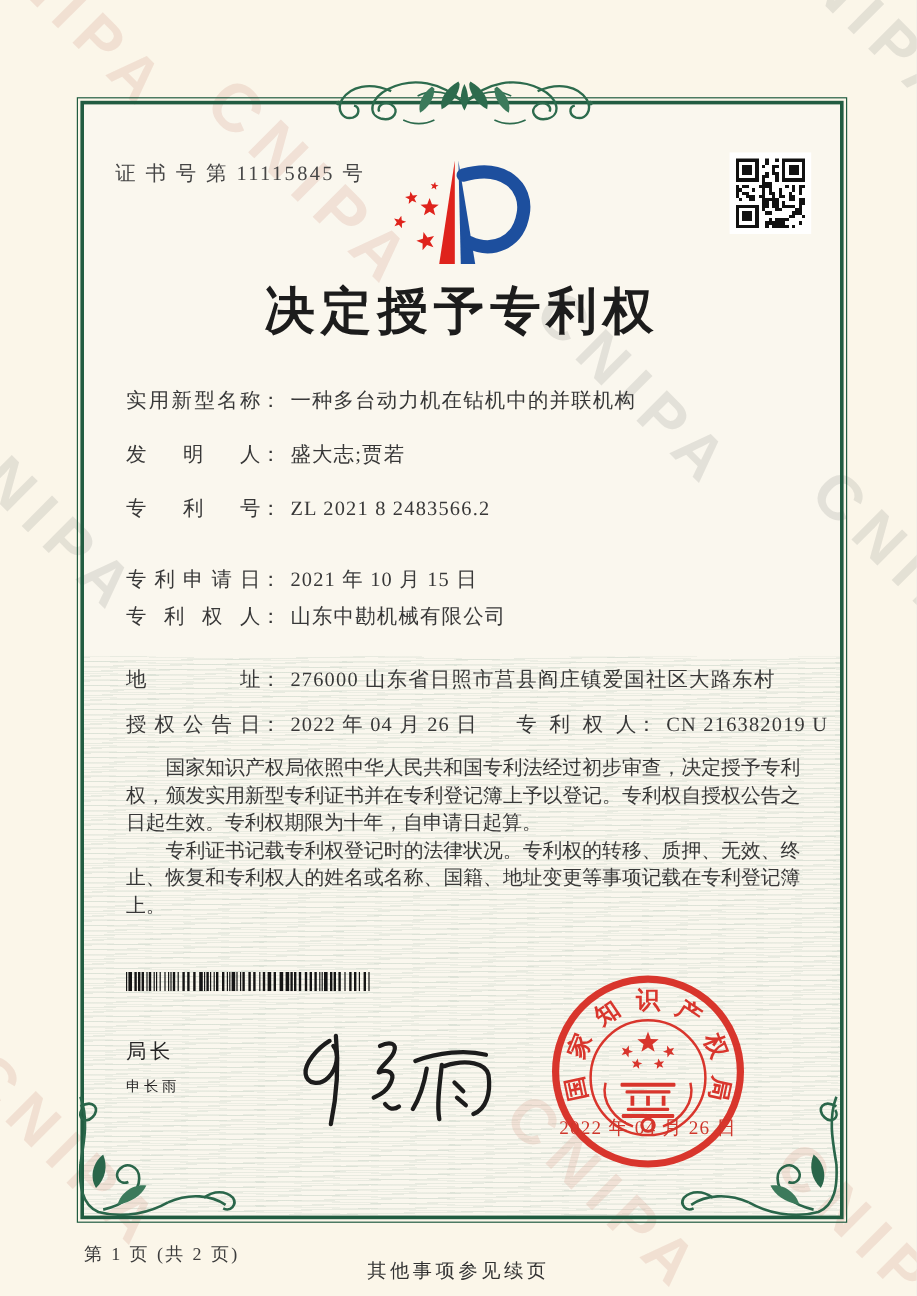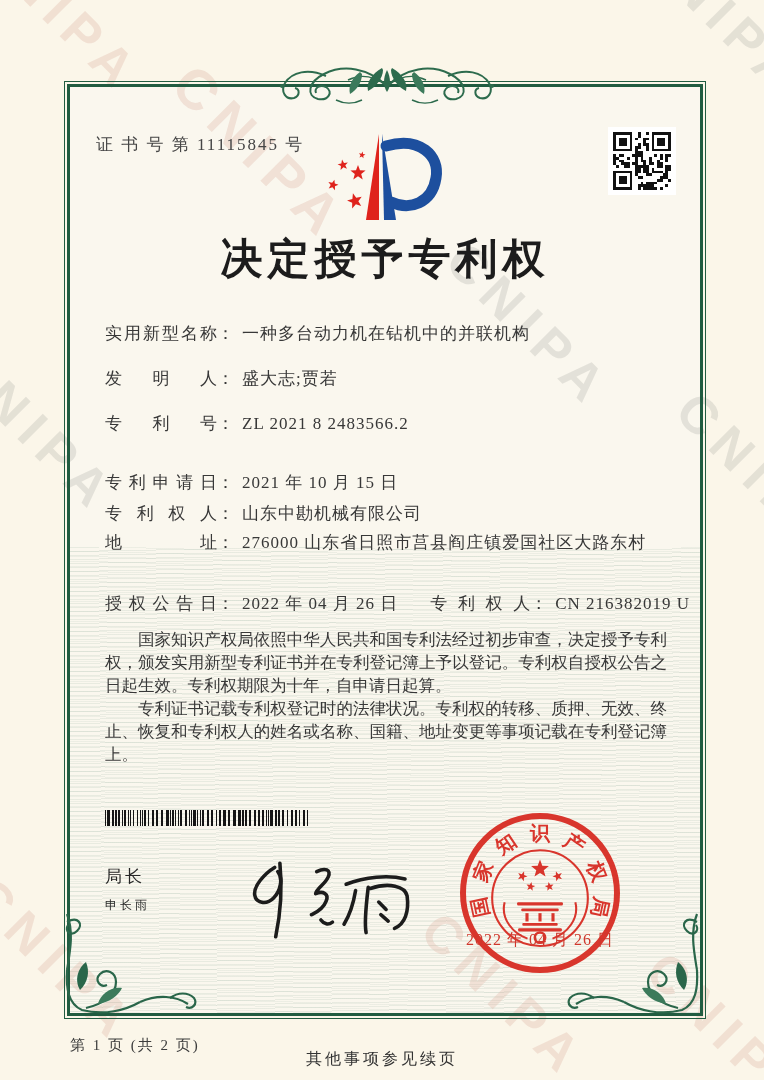--- a/index.html
+++ b/index.html
@@ -247,21 +247,21 @@
     </div>
     <div class="row" style="top:325px">
       <span class="flabel">专利号</span><span class="colon">：</span><span class="fvalue">ZL 2021 8 2483566.2</span>
     </div>
     <div class="row" style="top:384px">
       <span class="flabel">专利申请日</span><span class="colon">：</span><span class="fvalue">2021 年 10 月 15 日</span>
     </div>
     <div class="row" style="top:415px">
       <span class="flabel">专利权人</span><span class="colon">：</span><span class="fvalue">山东中勘机械有限公司</span>
     </div>
-    <div class="row" style="top:444px">
+    <div class="row" style="top:468px">
       <span class="flabel">地址</span><span class="colon">：</span><span class="fvalue">276000  山东省日照市莒县阎庄镇爱国社区大路东村</span>
     </div>
     <div class="row" style="top:505px">
       <span class="flabel">授权公告日</span><span class="colon">：</span><span class="fvalue num">2022 年 04 月 26 日</span><span class="flabel2">专利权人</span><span class="colon">：</span><span class="fvalue">CN 216382019 U</span>
     </div>
 
     <div class="paras">
       <p>国家知识产权局依照中华人民共和国专利法经过初步审查，决定授予专利权，颁发实用新型专利证书并在专利登记簿上予以登记。专利权自授权公告之日起生效。专利权期限为十年，自申请日起算。</p>
       <p>专利证书记载专利权登记时的法律状况。专利权的转移、质押、无效、终止、恢复和专利权人的姓名或名称、国籍、地址变更等事项记载在专利登记簿上。</p>
     </div>

